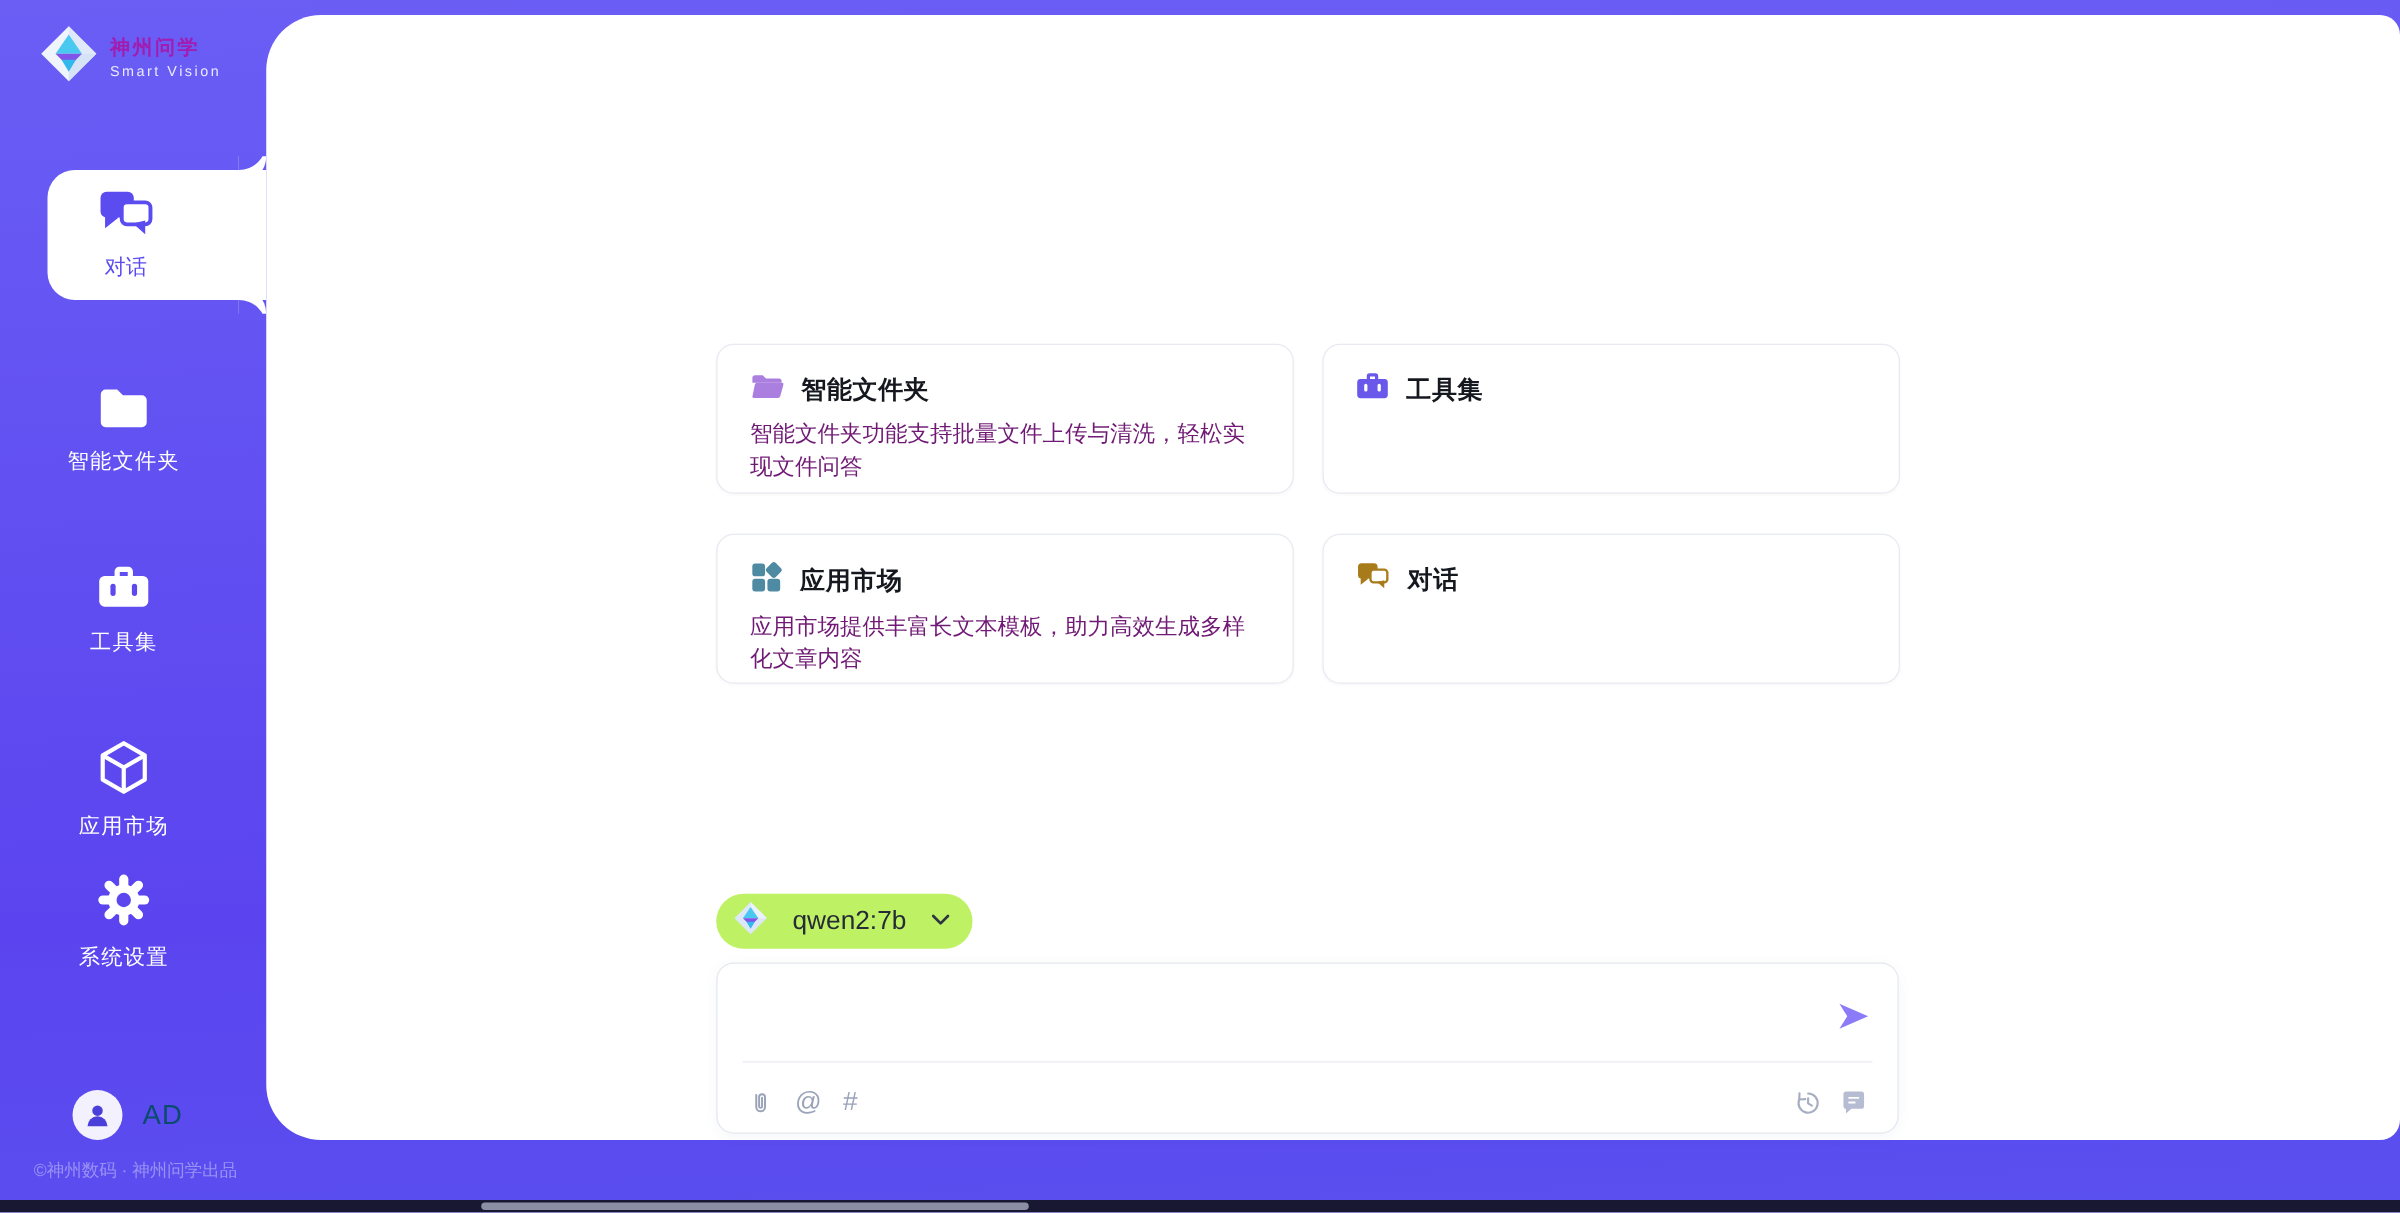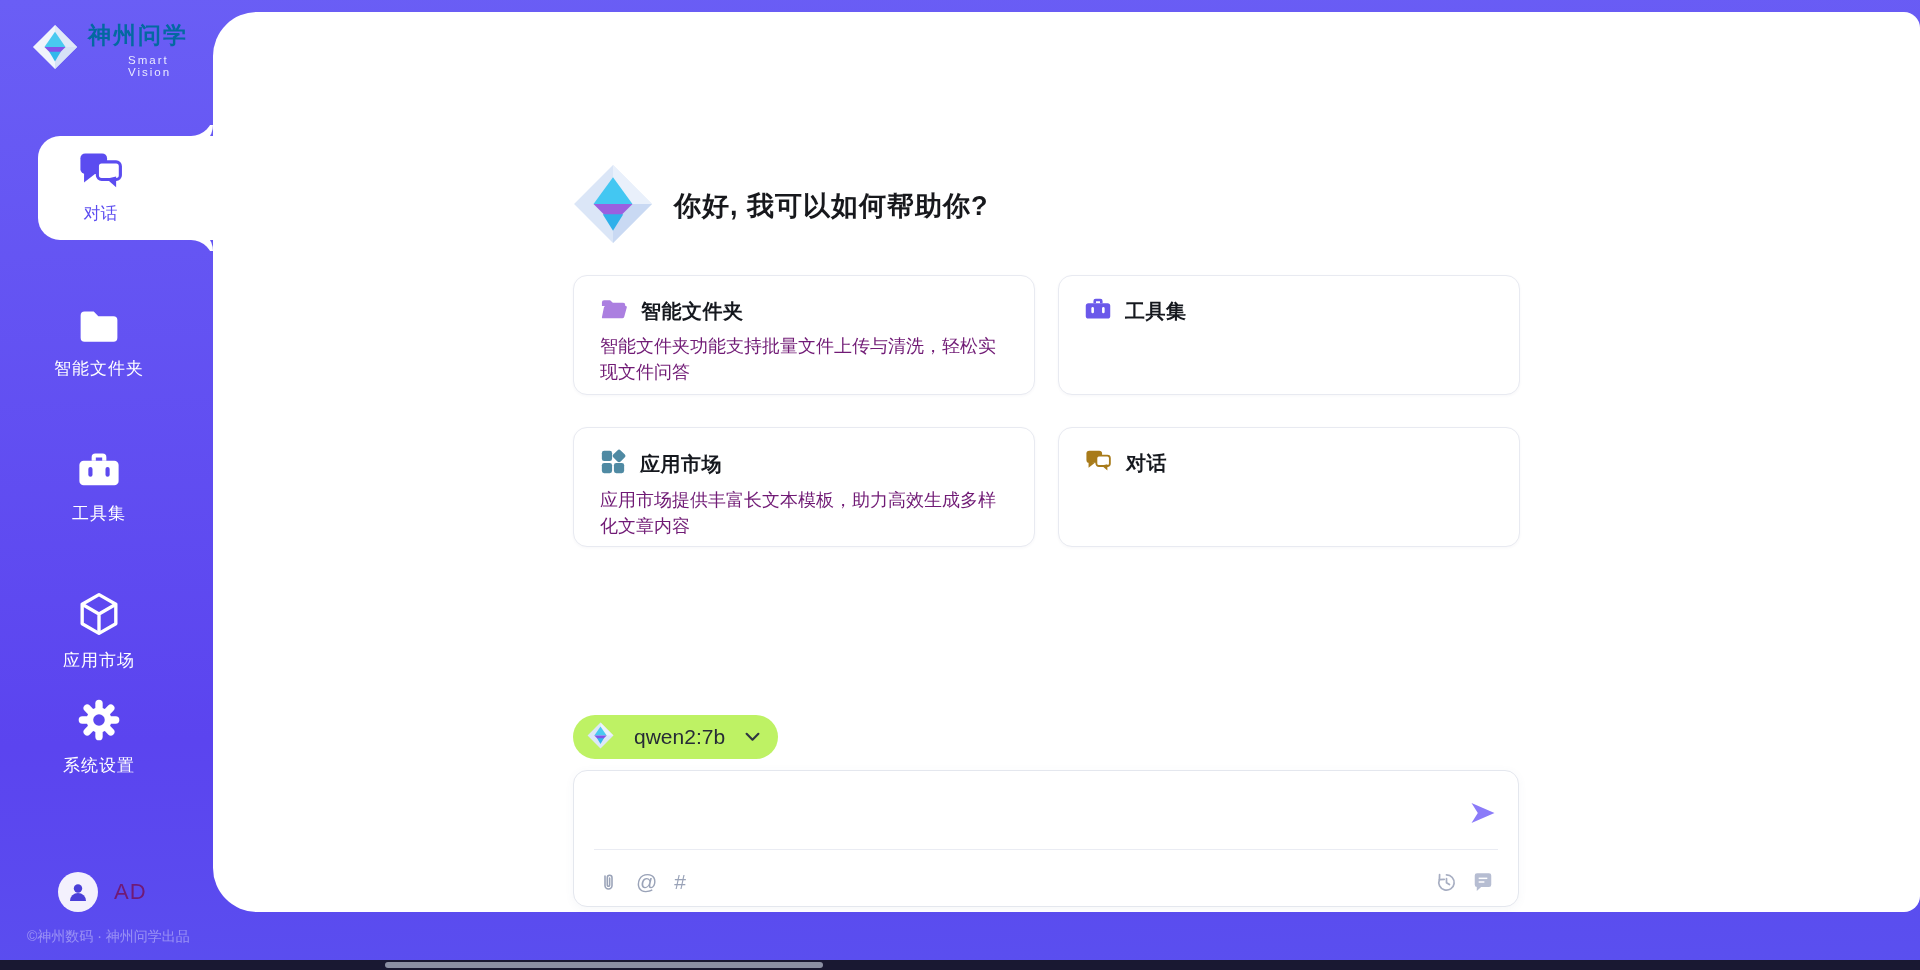--- a/index.html
+++ b/index.html
@@ -6,41 +6,41 @@
   html,body { width:1920px; height:970px; overflow:hidden; }
   body {
     font-family:"Liberation Sans","DejaVu Sans",sans-serif;
     background:linear-gradient(178deg,#6a5ef5 0%,#5b44ef 72%,#5a50ef 100%);
     position:relative;
   }
 
   
   .sidebar { position:absolute; left:0; top:0; width:213px; height:970px; }
   .logo { position:absolute; left:32px; top:20px; display:flex; align-items:center; gap:10px; }
-  .logo-text .cn { color:#0369a1; font-size:23px; font-weight:bold; letter-spacing:2px; }
-  .logo-text .en { color:#e9e9ff; font-size:11.5px; letter-spacing:2px; margin-top:3px;margin-left:40px; }
+  .logo-text .cn { color:#a21caf; font-size:16px; font-weight:bold; letter-spacing:2px; }
+  .logo-text .en { color:#e9e9ff; font-size:11.5px; letter-spacing:2px; margin-top:3px; }
 
   .nav-item { position:absolute; left:0; width:198px; height:92px;
     display:flex; flex-direction:column; align-items:center; justify-content:center; gap:8px;
     color:#fff; font-size:17px; cursor:pointer; }
   .nav-item .lbl { letter-spacing:1px; }
 
   .tab-active { position:absolute; left:38px; top:136px; width:175px; height:104px;
     background:#fff; border-radius:22px 0 0 22px;
     display:flex; flex-direction:column; align-items:center; justify-content:center; gap:6px;
     padding-right:50px; color:#5b4cf0; font-size:17px; font-weight:500; cursor:pointer; }
   .tab-active::before { content:""; position:absolute; right:0; top:-22px; width:22px; height:22px;
     border-bottom-right-radius:22px; box-shadow:0 11px 0 0 #fff; }
   .tab-active::after { content:""; position:absolute; right:0; bottom:-22px; width:22px; height:22px;
     border-top-right-radius:22px; box-shadow:0 -11px 0 0 #fff; }
 
   .user-row { position:absolute; left:58px; top:872px; display:flex; align-items:center; gap:16px; cursor:pointer; }
   .avatar-circle { width:40px; height:40px; border-radius:50%; background:#f3f1fd;
     display:flex; align-items:center; justify-content:center; }
-  .user-name { color:#701a75; font-size:22px; letter-spacing:1px; }
+  .user-name { color:#0c4a6e; font-size:22px; letter-spacing:1px; }
 
   .footer-note { position:absolute; left:27px; top:928px; color:rgba(255,255,255,0.38); font-size:14px; }
 
   
   .main-panel { position:absolute; left:213px; top:12px; right:0; bottom:58px;
     background:#fff; border-radius:44px 16px 16px 44px; }
 
   .greeting { position:absolute; left:359px; top:151px; display:flex; align-items:center; gap:20px; }
   .greeting-text { font-size:27px; font-weight:bold; color:#17181c; letter-spacing:1px; }
 
@@ -185,33 +185,20 @@
       </svg>
     </span>
     <span class="user-name">AD</span>
   </div>
 
   <div class="footer-note">©神州数码 · 神州问学出品</div>
 </div>
 
 <div class="main-panel">
 
-  <div class="greeting">
-    <span>
-      <svg width="82" height="82" viewBox="0 0 80 80">
-        <polygon points="40,2 78,40 40,78 2,40" fill="#dbe6f7"></polygon>
-        <polygon points="40,2 78,40 40,40" fill="#e9f0fb"></polygon>
-        <polygon points="40,40 78,40 40,78" fill="#c9d9f3"></polygon>
-        <polygon points="40,14 59,40 21,40" fill="#43c7f2"></polygon>
-        <polygon points="21,40 59,40 40,59" fill="#9a5fe0"></polygon>
-        <polygon points="30,50 50,50 40,66" fill="#2fb0ea"></polygon>
-      </svg>
-    </span>
-    <span class="greeting-text">你好, 我可以如何帮助你?</span>
-  </div>
 
   <div class="cards">
 
     <div class="card">
       <div class="card-head">
         <span>
           <svg width="27" height="24" viewBox="0 0 28 24">
             <path fill="#ab7fe0" d="M2 5 a2.2 2.2 0 0 1 2.2 -2.2 h6.3 l2.8 2.8 H24 a2.2 2.2 0 0 1 2.2 2.2 V9 H2 Z"></path>
             <path fill="#ab7fe0" d="M5 9 h21.6 a1.2 1.2 0 0 1 1.16 1.5 l-2.6 9.6 a2.2 2.2 0 0 1 -2.1 1.6 H3.2 a1.2 1.2 0 0 1 -1.16 -1.5 l2 -9.7 Z"></path>
           </svg>

